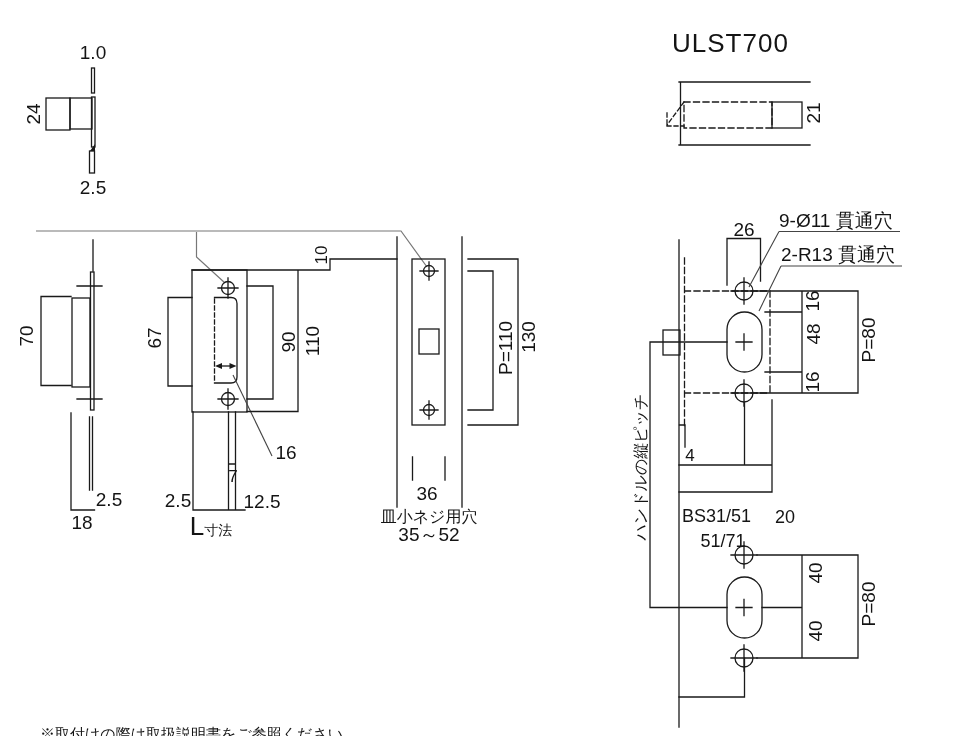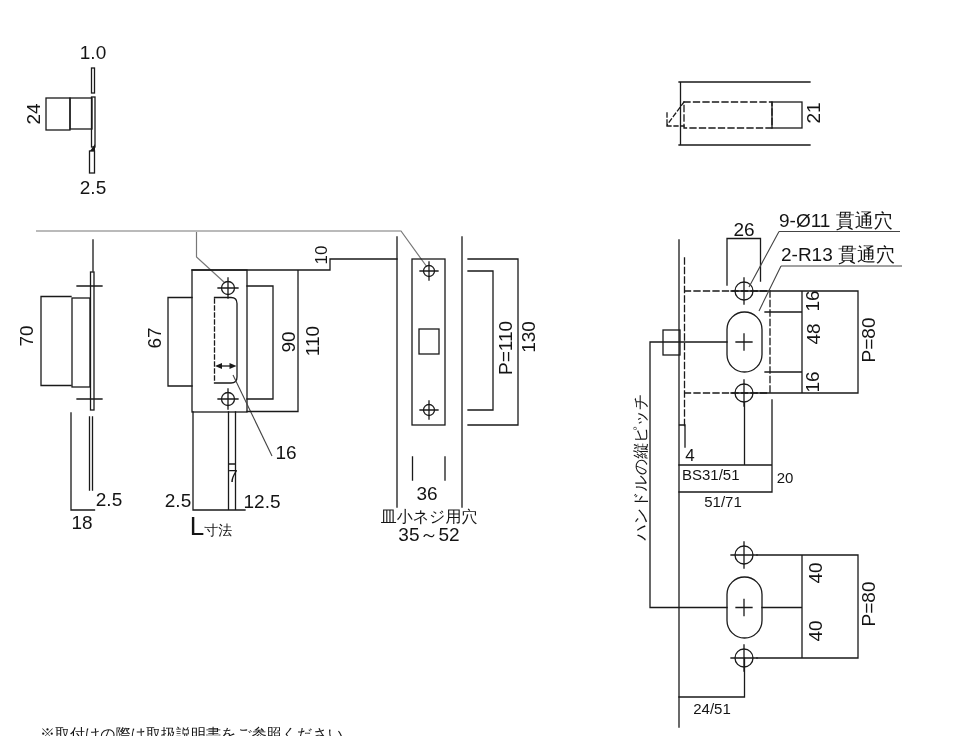--- a/index.html
+++ b/index.html
@@ -4,21 +4,21 @@
 <style>
   html,body{margin:0;padding:0;background:#ffffff;}
   #page{position:relative;width:964px;height:736px;background:#ffffff;overflow:hidden;
         font-family:"Liberation Sans", sans-serif;color:#111;}
   svg{position:absolute;left:0;top:0;}
   .lbl{position:absolute;white-space:nowrap;font-size:19px;color:#141414;line-height:1;
        font-family:"Liberation Sans", sans-serif;}
   .c{transform:translate(-50%,-50%);}
   .rot{transform:translate(-50%,-50%) rotate(-90deg);}
   .tl{transform:none;}
-  .f15{font-size:15px;} .f16{font-size:16px;} .f17{font-size:17px;} .f18{font-size:15px;}
+  .f15{font-size:15px;} .f16{font-size:16px;} .f17{font-size:17px;} .f18{font-size:18px;margin-top:40px;}
   .f26{font-size:26px;letter-spacing:1px;}
   .bigL{font-size:26px;} .smallRest{font-size:14px;}
   .ln{stroke:#1a1a1a;stroke-width:1.3;fill:none;stroke-linecap:square;}
   .dash{stroke-dasharray:6 3.5;}
   .dash2{stroke-dasharray:4 3;}
   .leader{stroke:#777;stroke-width:1.2;fill:none;}
   .leader2{stroke:#444;stroke-width:1.1;fill:none;}
   .fillb{fill:#1a1a1a;stroke:none;}
 </style>
 </head>
@@ -126,20 +126,21 @@
   <span class="lbl c" style="left:262px;top:501px">12.5</span>
   <span class="lbl c" style="left:211px;top:526px"><span class="bigL">L</span><span class="smallRest">寸法</span></span>
 
   <span class="lbl rot f17" style="left:321px;top:255px">10</span>
   <span class="lbl rot" style="left:505px;top:348px">P=110</span>
   <span class="lbl rot" style="left:528px;top:337px">130</span>
   <span class="lbl c" style="left:427px;top:493px">36</span>
   <span class="lbl c f16" style="left:429px;top:517px">皿小ネジ用穴</span>
   <span class="lbl c" style="left:429px;top:534px">35～52</span>
 
+  <span class="lbl tl f26" style="left:672px;top:30px">ULST700</span>
   <span class="lbl rot" style="left:813px;top:113px">21</span>
 
   <span class="lbl c" style="left:744px;top:229px">26</span>
   <span class="lbl tl" style="left:779px;top:211px">9-Ø11 貫通穴</span>
   <span class="lbl tl" style="left:781px;top:245px">2-R13 貫通穴</span>
   <span class="lbl rot" style="left:812px;top:301px">16</span>
   <span class="lbl rot" style="left:813px;top:334px">48</span>
   <span class="lbl rot" style="left:812px;top:382px">16</span>
   <span class="lbl rot" style="left:868px;top:340px">P=80</span>
   <span class="lbl rot f16" style="left:641px;top:467px">ハンドルの縦ピッチ</span>

